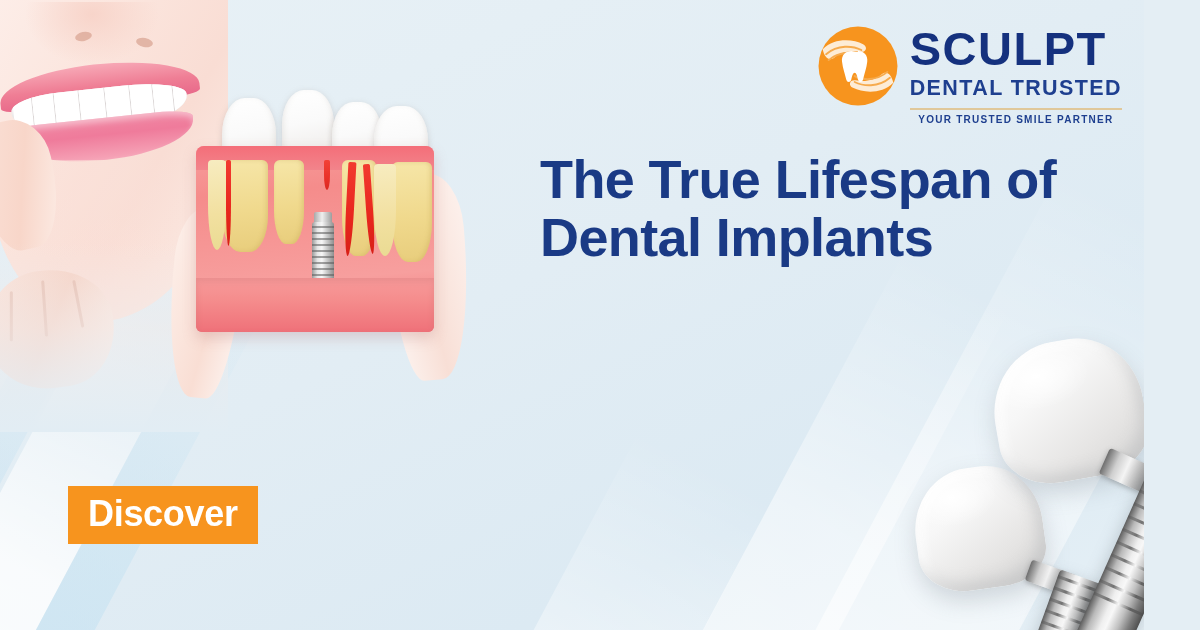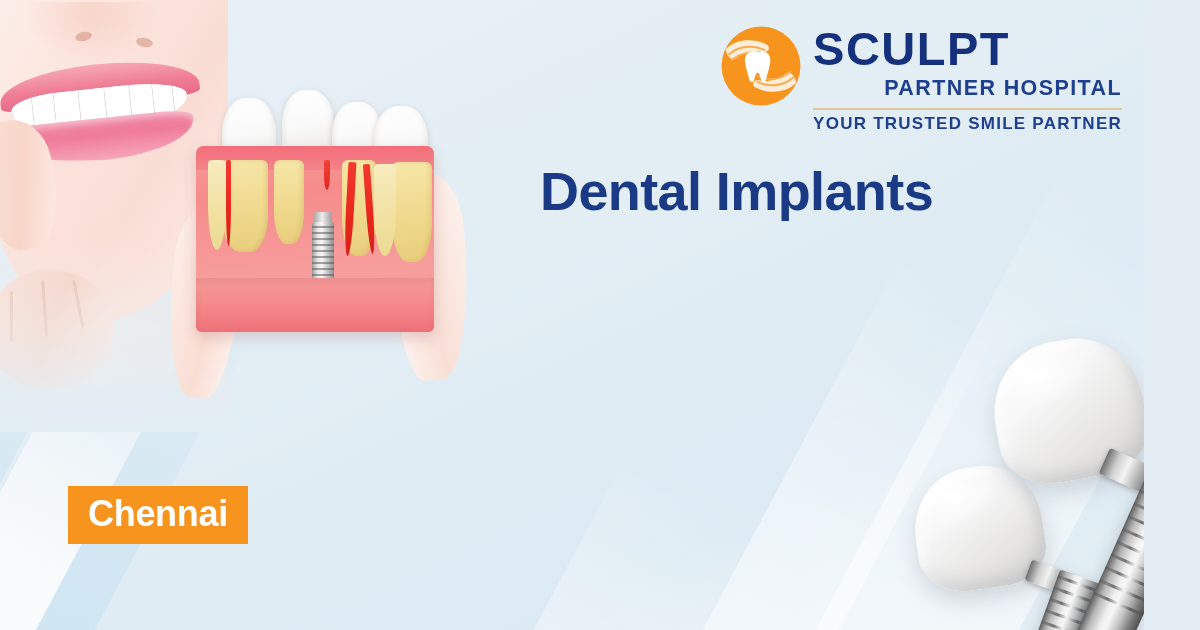--- a/index.html
+++ b/index.html
@@ -201,33 +201,33 @@
   .logo-name {
     font-size:47px; font-weight:bold; letter-spacing:1.5px; line-height:.98;
     color:#15317e;
   }
   .logo-sub {
     font-size:21.5px; font-weight:bold; letter-spacing:1.4px; color:#1e3f8f;
     margin-top:4px; text-align:right;
   }
   .logo-rule { height:2px; background:#e0c89a; margin:7px 0 4px 0; }
   .logo-tag {
-    font-size:17px; font-weight:bold; letter-spacing:1.25px; color:#1e3f8f; text-align:center;
+    font-size:10px; font-weight:bold; letter-spacing:1.25px; color:#1e3f8f; text-align:center;
   }
 
   
   .headline { position:absolute; left:540px; top:140px; width:630px; }
   .h-discover {
     font-family:"DejaVu Serif", serif;
     font-size:60px; font-weight:bold; color:#1a3d87;
     line-height:1; letter-spacing:.5px;
   }
   .h-line {
     font-size:54px; font-weight:bold; color:#1a3a85;
-    line-height:1.08; letter-spacing:-.6px; white-space:nowrap;margin-top:22px;
+    line-height:1.08; letter-spacing:-.6px; white-space:nowrap;
   }
   .h-line.l1 { margin-top:10px; }
 
   
   .bottom { position:absolute; left:68px; top:468px; }
   .b-title {
     font-size:38px; font-weight:bold; color:#0b0b0b; letter-spacing:-.6px; white-space:nowrap;
   }
   .b-badge {
     display:inline-block; margin-top:18px;
@@ -363,27 +363,28 @@
         <path d="M12 36 C26 24 44 26 54 31" fill="none" stroke="#f6ab4e" stroke-width="2.2" stroke-linecap="round"></path>
         <path d="M15 43 C28 32 45 33 54 38" fill="none" stroke="#f6ab4e" stroke-width="2.2" stroke-linecap="round"></path>
         <path d="M92 70 C78 84 56 82 44 76 C38 73 40 66 47 67 C58 69 70 67 78 60 C84 55 90 60 92 70 Z" fill="#fdf0e0" opacity=".95"></path>
         <path d="M88 64 C74 76 56 74 46 69" fill="none" stroke="#f6ab4e" stroke-width="2.2" stroke-linecap="round"></path>
         <path d="M85 57 C72 68 55 67 46 62" fill="none" stroke="#f6ab4e" stroke-width="2.2" stroke-linecap="round"></path>
         <path d="M50 32 C57 32 62 37 61 45 C60 53 58 58 56 66 C55 70 51 70 50 66 C49 62 48 58 46 58 C44 58 43 62 42 66 C41 70 37 70 36 66 C34 58 32 53 31 45 C30 37 35 32 42 32 C45 32 47 33 50 33 Z" fill="#ffffff"></path>
       </svg>
     </div>
     <div class="logo-text">
       <div class="logo-name">SCULPT</div>
-      <div class="logo-sub">PARTNER HOSPITAL</div>
+      <div class="logo-sub">DENTAL TRUSTED</div>
       <div class="logo-rule"></div>
       <div class="logo-tag">YOUR TRUSTED SMILE PARTNER</div>
     </div>
   </div>
 
   <div class="headline">
+    <div class="h-line l1">The True Lifespan of</div>
     <div class="h-line">Dental Implants</div>
   </div>
 
   <div class="bottom">
-    <div class="b-badge">Chennai</div>
+    <div class="b-badge">Discover</div>
   </div>
 
 </div>
 
 </body></html>

